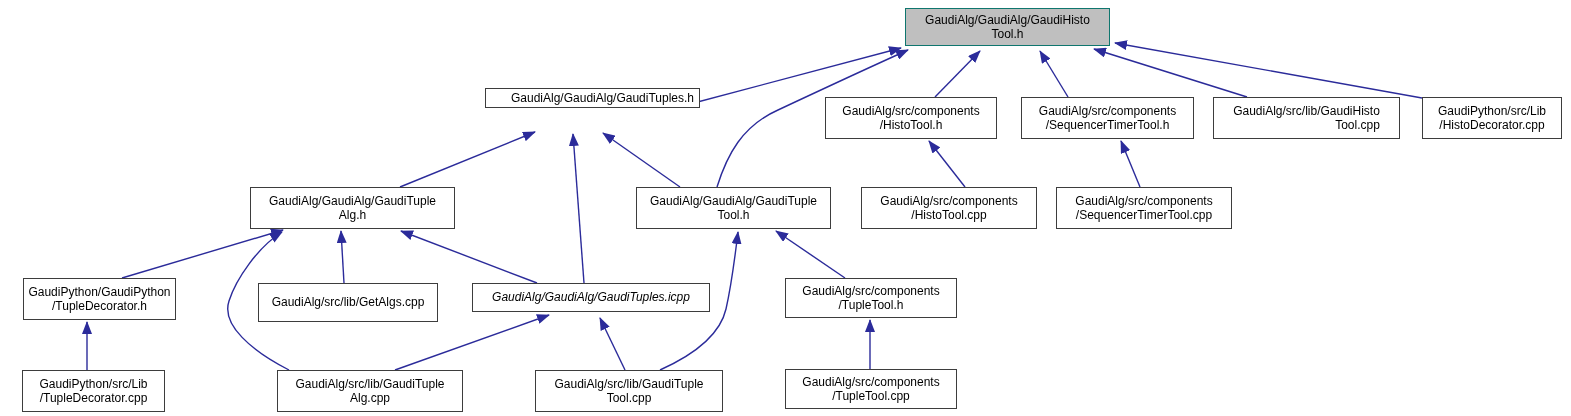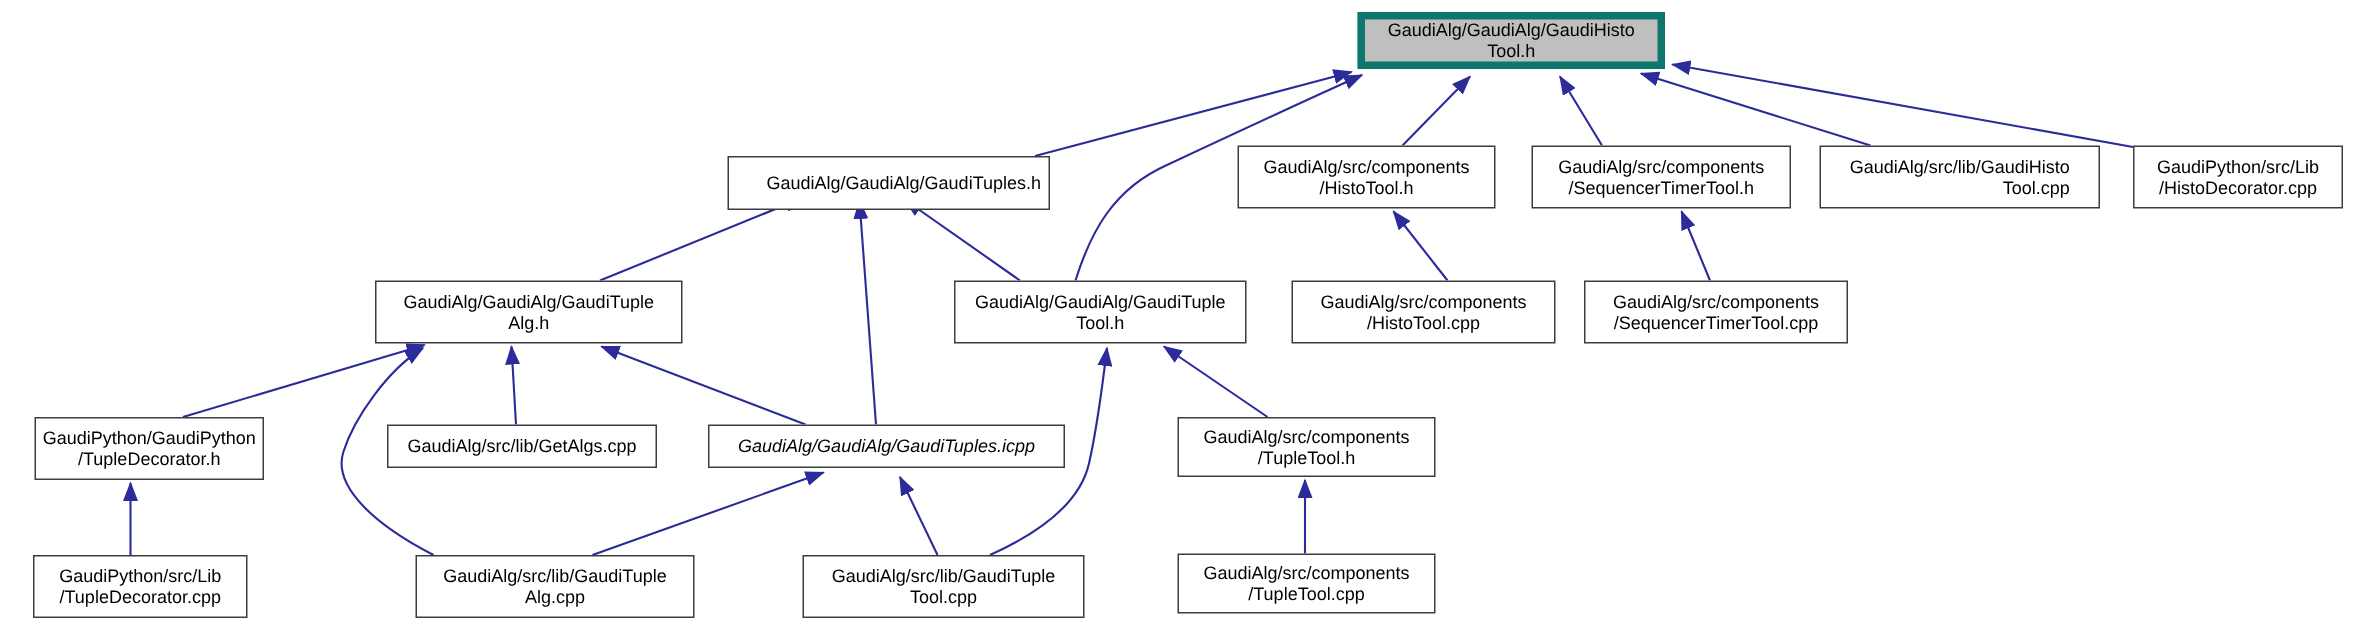--- a/index.html
+++ b/index.html
@@ -20,21 +20,21 @@
     background:#ffffff;
     border:1.5px solid #3d3d3d;
     color:#000000;
     font-size:12px;
     line-height:14.5px;
     white-space:pre-line;
     cursor:pointer;
   }
   .node.highlight {
     background:#bfbfbf;
-    border:5px solid #0f766e;
+    border:1px solid #0f766e;
   }
   .node span { white-space:pre-line; }
 </style>
 </head>
 <body>
 
 <div class="canvas">
 
   <svg class="edges" viewBox="0 0 1571 416">
     <defs>
@@ -60,40 +60,40 @@
     <path class="edge" marker-end="url(#arrow)" d="M625,370 L600,318"></path>
     <path class="edge" marker-end="url(#arrow)" d="M660,370 C700,352 721,331 726,309 C731,287 735,257 738,232"></path>
     <path class="edge" marker-end="url(#arrow)" d="M845,278 L776,231"></path>
     <path class="edge" marker-end="url(#arrow)" d="M870,369 L870,320"></path>
     <path class="edge" marker-end="url(#arrow)" d="M965,187 L929,141"></path>
     <path class="edge" marker-end="url(#arrow)" d="M1140,187 L1121,141"></path>
   </svg>
 
   <div class="node highlight" style="left:905px;top:8px;width:205px;height:38px;"><span>GaudiAlg/GaudiAlg/GaudiHisto
 Tool.h</span></div>
-  <div class="node" style="left:485px;top:104px;width:215px;height:36px;padding-left:20px;"><span>GaudiAlg/GaudiAlg/GaudiTuples.h</span></div>
+  <div class="node" style="left:485px;top:88px;width:215px;height:20px;padding-left:20px;"><span>GaudiAlg/GaudiAlg/GaudiTuples.h</span></div>
   <div class="node" style="left:825px;top:97px;width:172px;height:42px;"><span>GaudiAlg/src/components
 /HistoTool.h</span></div>
   <div class="node" style="left:1021px;top:97px;width:173px;height:42px;"><span>GaudiAlg/src/components
 /SequencerTimerTool.h</span></div>
   <div class="node" style="left:1213px;top:97px;width:187px;height:42px;text-align:right;"><span>GaudiAlg/src/lib/GaudiHisto
 Tool.cpp</span></div>
   <div class="node" style="left:1422px;top:97px;width:140px;height:42px;"><span>GaudiPython/src/Lib
 /HistoDecorator.cpp</span></div>
   <div class="node" style="left:250px;top:187px;width:205px;height:42px;"><span>GaudiAlg/GaudiAlg/GaudiTuple
 Alg.h</span></div>
   <div class="node" style="left:636px;top:187px;width:195px;height:42px;"><span>GaudiAlg/GaudiAlg/GaudiTuple
 Tool.h</span></div>
   <div class="node" style="left:861px;top:187px;width:176px;height:42px;"><span>GaudiAlg/src/components
 /HistoTool.cpp</span></div>
   <div class="node" style="left:1056px;top:187px;width:176px;height:42px;"><span>GaudiAlg/src/components
 /SequencerTimerTool.cpp</span></div>
   <div class="node" style="left:5px;top:278px;width:153px;height:42px;margin-left:18px;"><span>GaudiPython/GaudiPython
 /TupleDecorator.h</span></div>
-  <div class="node" style="left:258px;top:283px;width:180px;height:29px;"><span>GaudiAlg/src/lib/GetAlgs.cpp</span></div>
+  <div class="node" style="left:258px;top:283px;width:180px;height:39px;"><span>GaudiAlg/src/lib/GetAlgs.cpp</span></div>
   <div class="node" style="left:472px;top:283px;width:238px;height:29px;font-style:italic;"><span>GaudiAlg/GaudiAlg/GaudiTuples.icpp</span></div>
   <div class="node" style="left:785px;top:278px;width:172px;height:40px;"><span>GaudiAlg/src/components
 /TupleTool.h</span></div>
   <div class="node" style="left:22px;top:370px;width:143px;height:42px;"><span>GaudiPython/src/Lib
 /TupleDecorator.cpp</span></div>
   <div class="node" style="left:277px;top:370px;width:186px;height:42px;"><span>GaudiAlg/src/lib/GaudiTuple
 Alg.cpp</span></div>
   <div class="node" style="left:535px;top:370px;width:188px;height:42px;"><span>GaudiAlg/src/lib/GaudiTuple
 Tool.cpp</span></div>
   <div class="node" style="left:785px;top:369px;width:172px;height:40px;"><span>GaudiAlg/src/components

